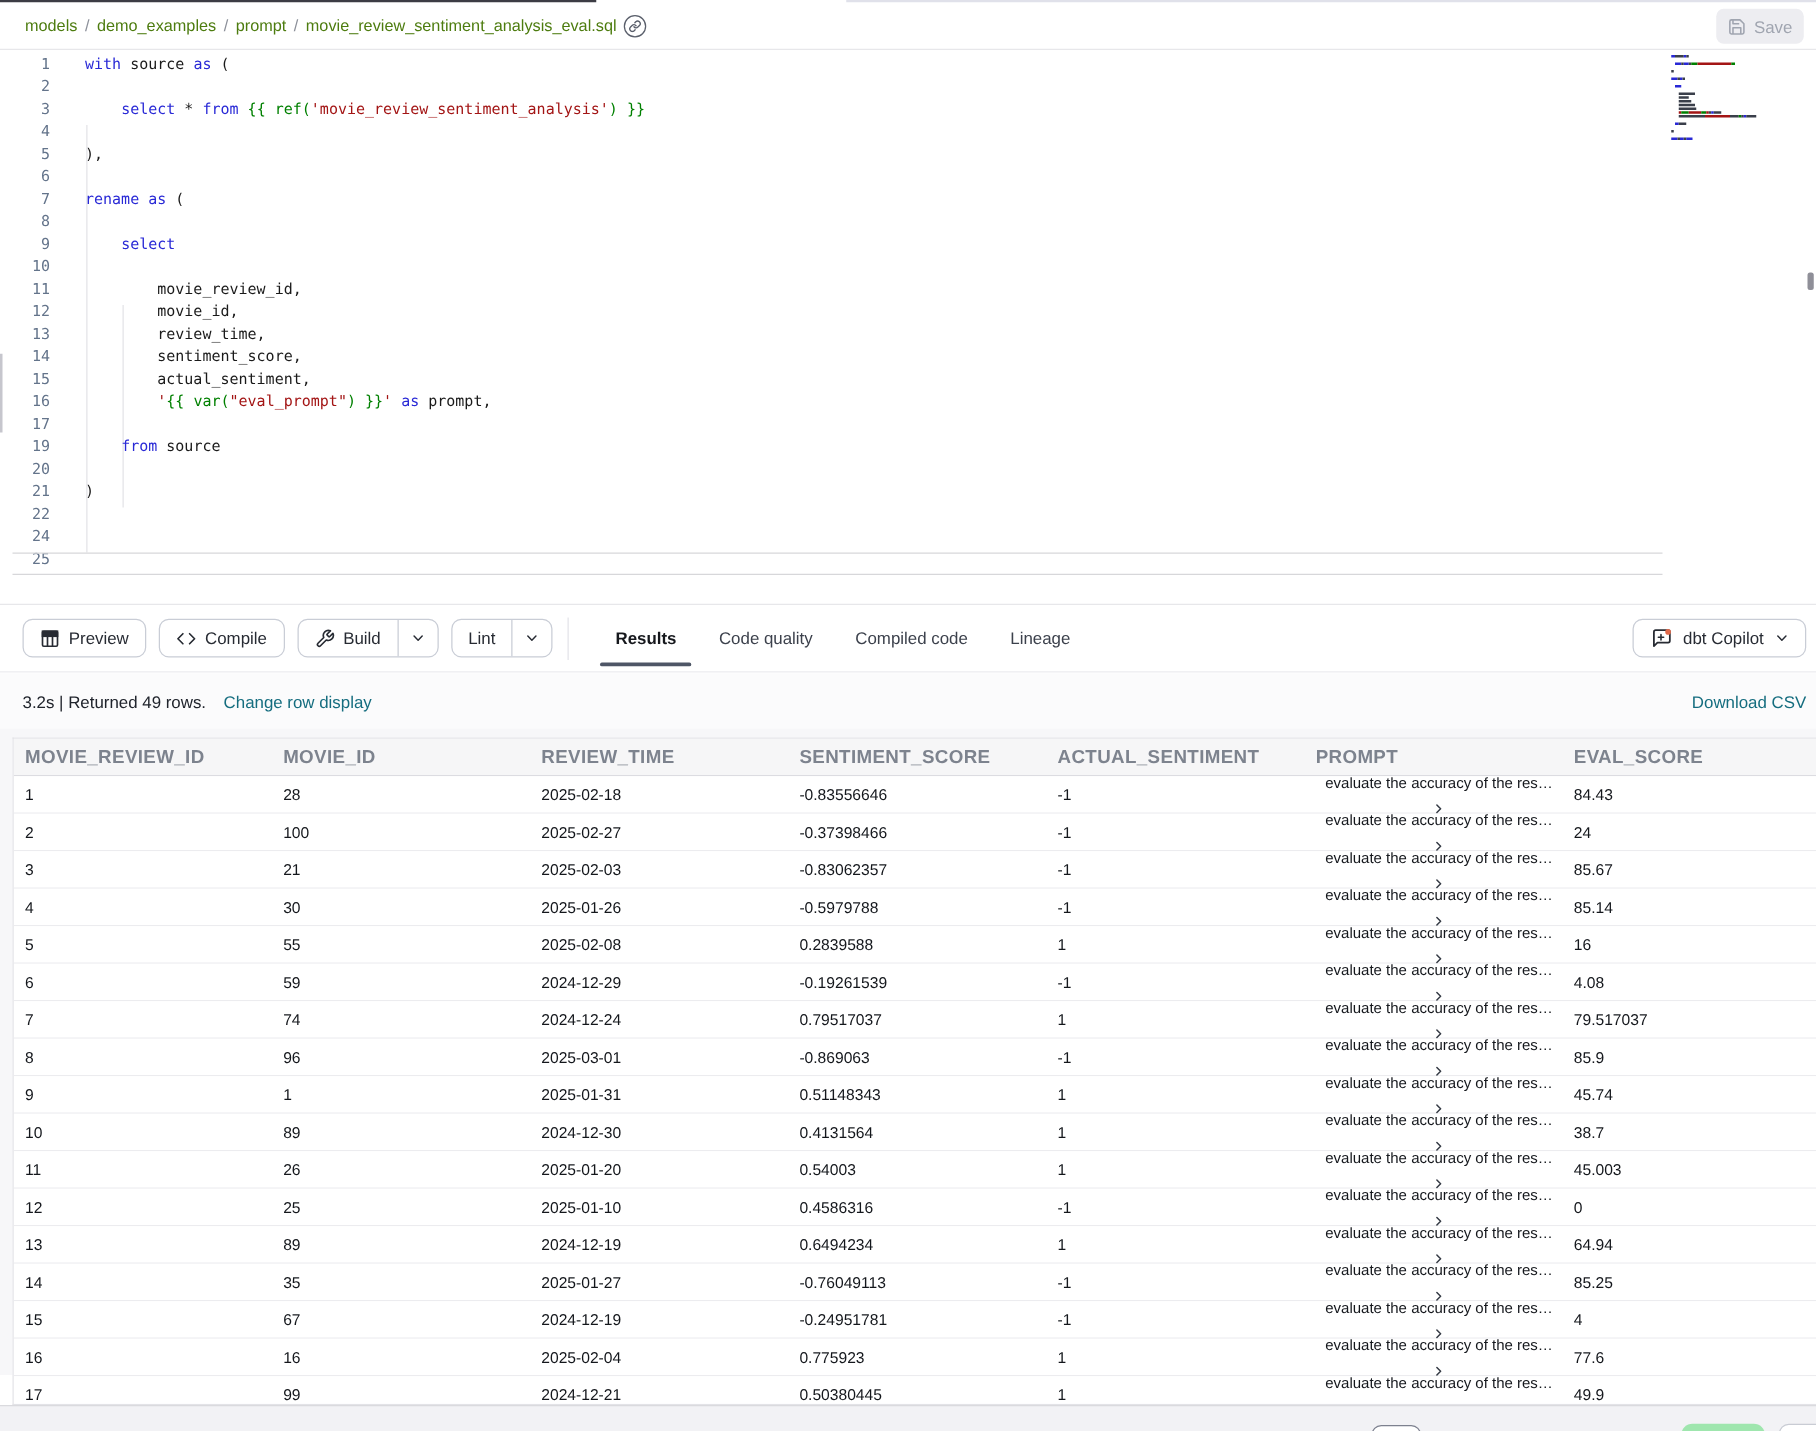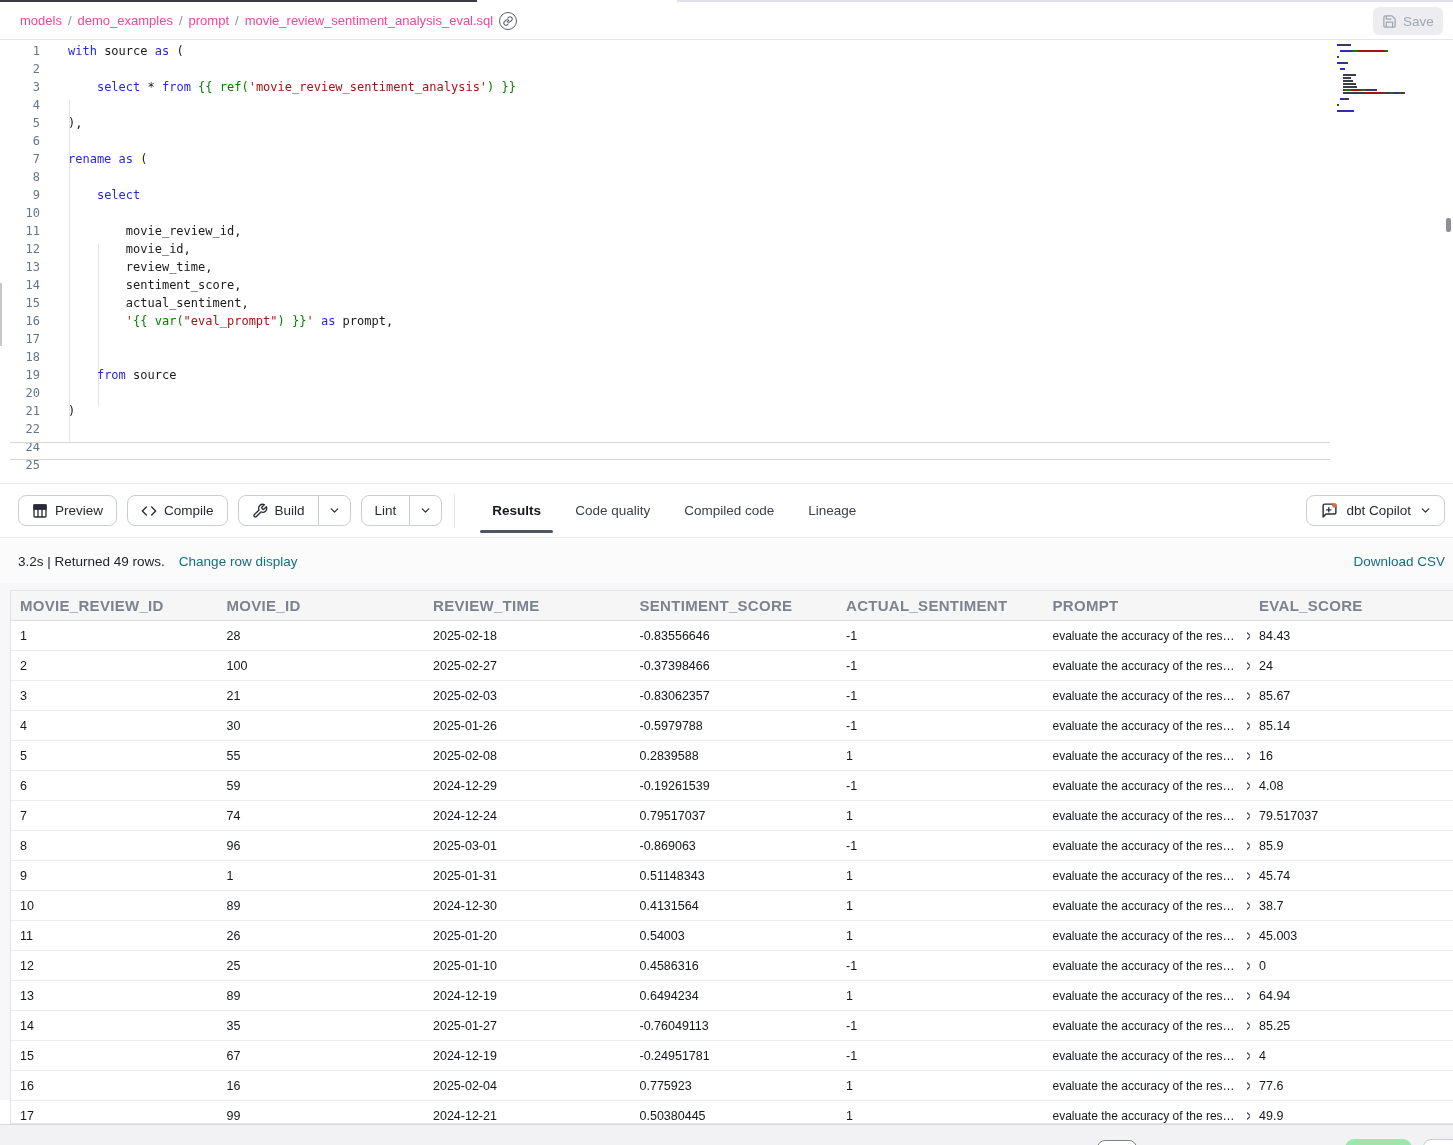--- a/index.html
+++ b/index.html
@@ -7,21 +7,21 @@
     font-family:"Liberation Sans", sans-serif; }
 
   
   .tab-edge-dark { position:absolute; left:0; top:0; width:477px; height:2px; background:#3c3c44; }
   .tab-edge-light { position:absolute; left:677px; top:0; width:776px; height:2px; background:#e0e1ea; }
 
   
   .topbar { position:absolute; left:0; top:2px; width:1453px; height:38px; background:#fff;
     border-bottom:1px solid #e7e7ea; display:flex; align-items:center; }
   .breadcrumb { margin-left:20px; font-size:13px; color:#3f4450; display:flex; align-items:center; gap:6px; }
-  .crumb { color:#ec4899; }
+  .crumb { color:#4d7c0f; }
   .crumb-sep { color:#8b8f99; }
   .link-icon { width:18px; height:18px; border:1px solid #5a5f6b; border-radius:50%;
     display:flex; align-items:center; justify-content:center; margin-left:6px; }
   .save-btn { position:absolute; right:10px; top:5px; width:70px; height:28px; background:#ededf1;
     border:none; border-radius:6px; color:#a0a5b0; font-size:13.5px; display:flex; align-items:center;
     justify-content:center; gap:6px; font-family:"Liberation Sans",sans-serif; }
 
   
   .editor { position:absolute; left:0; top:40px; width:1453px; height:443px; background:#fff; overflow:hidden; }
   .code-lines { position:absolute; left:0; top:2px; width:1340px; }
@@ -71,21 +71,21 @@
 
   .table-card { position:absolute; left:10px; top:51px; width:1446px; height:534px; background:#fff;
     border:1px solid #e3e3e7; border-right:none; overflow:hidden; }
   .t-header { display:grid; grid-template-columns:repeat(7,206.5px); height:30px; background:#f6f6f7;
     border-bottom:1px solid #dcdce1; align-items:center; }
   .th { padding-left:9px; font-size:15px; font-weight:700; color:#7d838e; letter-spacing:.3px;
     overflow:hidden; white-space:nowrap; }
   .tr { display:grid; grid-template-columns:repeat(7,206.5px); height:30px; align-items:center;
     border-bottom:1px solid #ececef; background:#fff; }
   .td { padding-left:9px; font-size:12.5px; color:#14171c; white-space:nowrap; overflow:hidden; }
-  .td.prompt { display:flex; align-items:center; gap:8px; }
+  .td.prompt { display:flex; align-items:center; gap:8px;flex-direction:column; }
   .ptxt { font-size:12px; color:#14171c; }
   .pchev { display:flex; align-items:center; cursor:pointer; }
 
   
   .bottom-strip { position:absolute; left:0; top:1124px; width:1453px; height:21px; background:#f2f2f5;
     border-top:1px solid #dadade; }
   .partial-btn-1 { position:absolute; left:1097px; top:15px; width:40px; height:18px; background:#fff;
     border:1.5px solid #7d818f; border-radius:8px; }
   .partial-pill-green { position:absolute; left:1345px; top:14px; width:67px; height:18px;
     background:#9fe6ae; border-radius:10px; }
@@ -189,24 +189,20 @@
       <div class="cl">
         <span class="ln">15</span>
         <span class="ct"><span class="pl">        actual_sentiment,</span></span>
       </div>
       <div class="cl">
         <span class="ln">16</span>
         <span class="ct"><span class="pl">        </span><span class="st">'</span><span class="jj">{{ var(</span><span class="st">"eval_prompt"</span><span class="jj">) }}</span><span class="st">'</span><span class="pl"> </span><span class="kw">as</span><span class="pl"> prompt,</span></span>
       </div>
       <div class="cl">
         <span class="ln">17</span>
-      </div>
-      <div class="cl">
-        <span class="ln">18</span>
-        <span class="ct"></span>
       </div>
       <div class="cl">
         <span class="ln">19</span>
         <span class="ct"><span class="pl">    </span><span class="kw">from</span><span class="pl"> source</span></span>
       </div>
       <div class="cl">
         <span class="ln">20</span>
         <span class="ct"></span>
       </div>
       <div class="cl">

